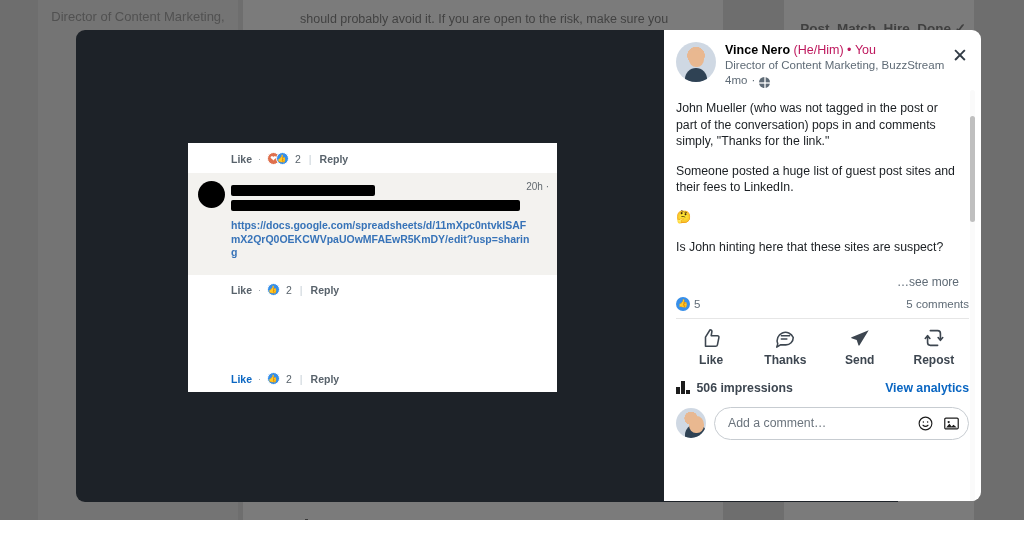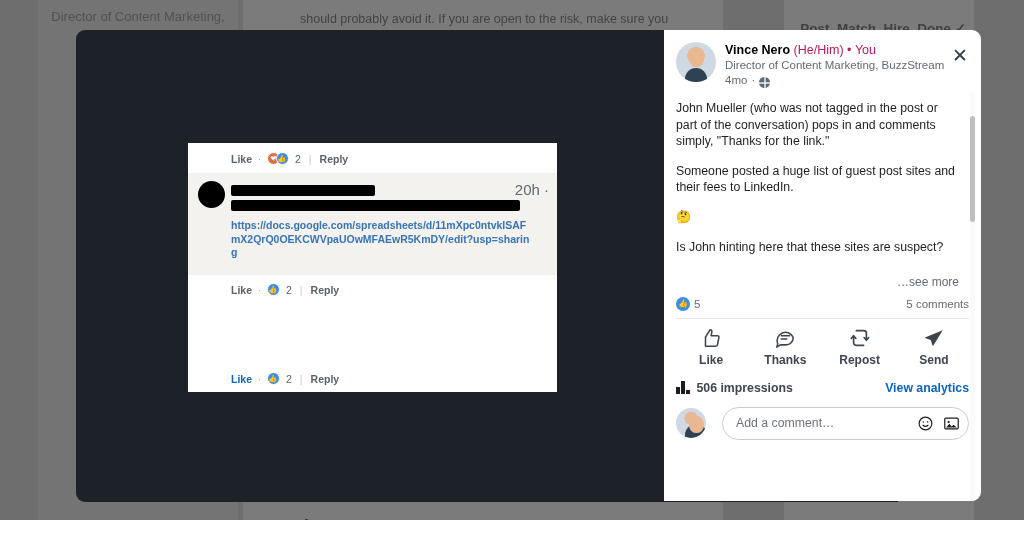--- a/index.html
+++ b/index.html
@@ -61,21 +61,21 @@
   }
   .rx .r-heart { background: #df704d; }
   .rx .r-like { background: #378fe9; margin-left: -4px; }
 
   .cmt-block { background: #f3f2ef; position: relative; }
   .avatar-sq {
     position: absolute; left: 10px; top: 8px; width: 27px; height: 27px; border-radius: 50%;
     overflow: hidden; background: #000;
   }
   .redact { background: #000; border-radius: 2px; }
-  .cmt-time { position: absolute; right: 8px; top: 8px; font-size: 15px; color: #62696f; }
+  .cmt-time { position: absolute; right: 8px; top: 8px; font-size: 10px; color: #62696f; }
   .cmt-link { font-size: 10.5px; font-weight: 700; color: #3773b8; line-height: 13.5px; word-break: break-all; }
 
   
   .panel {
     position: absolute; left: 664px; top: 30px; width: 317px; height: 471px;
     background: #ffffff; border-radius: 0 9px 9px 0;
     overflow: hidden;
   }
   .panel-head { position: relative; padding: 12px 12px 0 12px; display: flex; gap: 9px; }
   .pa-avatar {
@@ -134,21 +134,21 @@
   .analytics {
     display: flex; align-items: center; justify-content: space-between;
     margin: 14px 12px 0 12px;
   }
   .an-left { display: flex; align-items: center; gap: 7px; }
   .an-txt { font-size: 12.3px; color: #3d4650; font-weight: 600; }
   .an-link { font-size: 12.3px; color: #0a66c2; font-weight: 700; cursor: pointer; }
   .an-bars { display: inline-flex; align-items: flex-end; gap: 1.5px; height: 13px; }
   .an-bars i { display: block; width: 3.5px; background: #1c1c1c; }
 
-  .composer { display: flex; align-items: center; gap: 16px; margin: 12px 12px 0 12px; justify-content: center; }
+  .composer { display: flex; align-items: center; gap: 8px; margin: 12px 12px 0 12px; justify-content: center; }
   .cmp-avatar { width: 30px; height: 30px; flex: 0 0 30px; }
   .cmp-box {
     flex: 1; height: 33px; border: 1px solid #c7ccd1; border-radius: 17px;
     display: flex; align-items: center; padding: 0 8px 0 13px; gap: 9px;
   }
   .cmp-input {
     flex: 1; border: 0; outline: none; font-size: 12.3px; color: #3d4650;
     font-family: "Liberation Sans", sans-serif; background: transparent;
   }
   .cmp-input::placeholder { color: #6b747d; }
@@ -299,33 +299,33 @@
         <span class="lbl">Like</span>
       </div>
       <div class="action">
         <svg class="ic" viewBox="0 0 24 24" fill="none" stroke="#3d4650" stroke-width="1.7" stroke-linecap="round" stroke-linejoin="round">
           <path d="M21 11.5a8 8 0 0 1-8 8H7l-4 2.5 1.1-3.6A8 8 0 1 1 21 11.5z"></path>
           <path d="M8 9.5h9M8 13h6"></path>
         </svg>
         <span class="lbl">Thanks</span>
       </div>
       <div class="action">
+        <svg class="ic" viewBox="0 0 24 24" fill="#3d4650">
+          <path d="M21.5 3.5L2.8 11.2c-.6.2-.6 1 0 1.2l5.6 1.9 1.9 5.6c.2.6 1 .6 1.2 0L21.5 3.5z"></path>
+        </svg>
+        <span class="lbl">Send</span>
+      </div>
+      <div class="action">
         <svg class="ic" viewBox="0 0 24 24" fill="none" stroke="#3d4650" stroke-width="1.8" stroke-linecap="round" stroke-linejoin="round">
           <path d="M8 4h8a3 3 0 0 1 3 3v7"></path>
             <path d="M16.5 11.5L19 14.5 21.5 11.5"></path>
           <path d="M16 20H8a3 3 0 0 1-3-3v-7"></path>
             <path d="M7.5 12.5L5 9.5 2.5 12.5"></path>
         </svg>
         <span class="lbl">Repost</span>
-      </div>
-      <div class="action">
-        <svg class="ic" viewBox="0 0 24 24" fill="#3d4650">
-          <path d="M21.5 3.5L2.8 11.2c-.6.2-.6 1 0 1.2l5.6 1.9 1.9 5.6c.2.6 1 .6 1.2 0L21.5 3.5z"></path>
-        </svg>
-        <span class="lbl">Send</span>
       </div>
     </div>
 
     <div class="analytics">
       <div class="an-left">
         <span class="an-bars">
           <i style="height:7px;"></i>
             <i style="height:13px;"></i>
             <i style="height:4px;"></i>
         </span>

